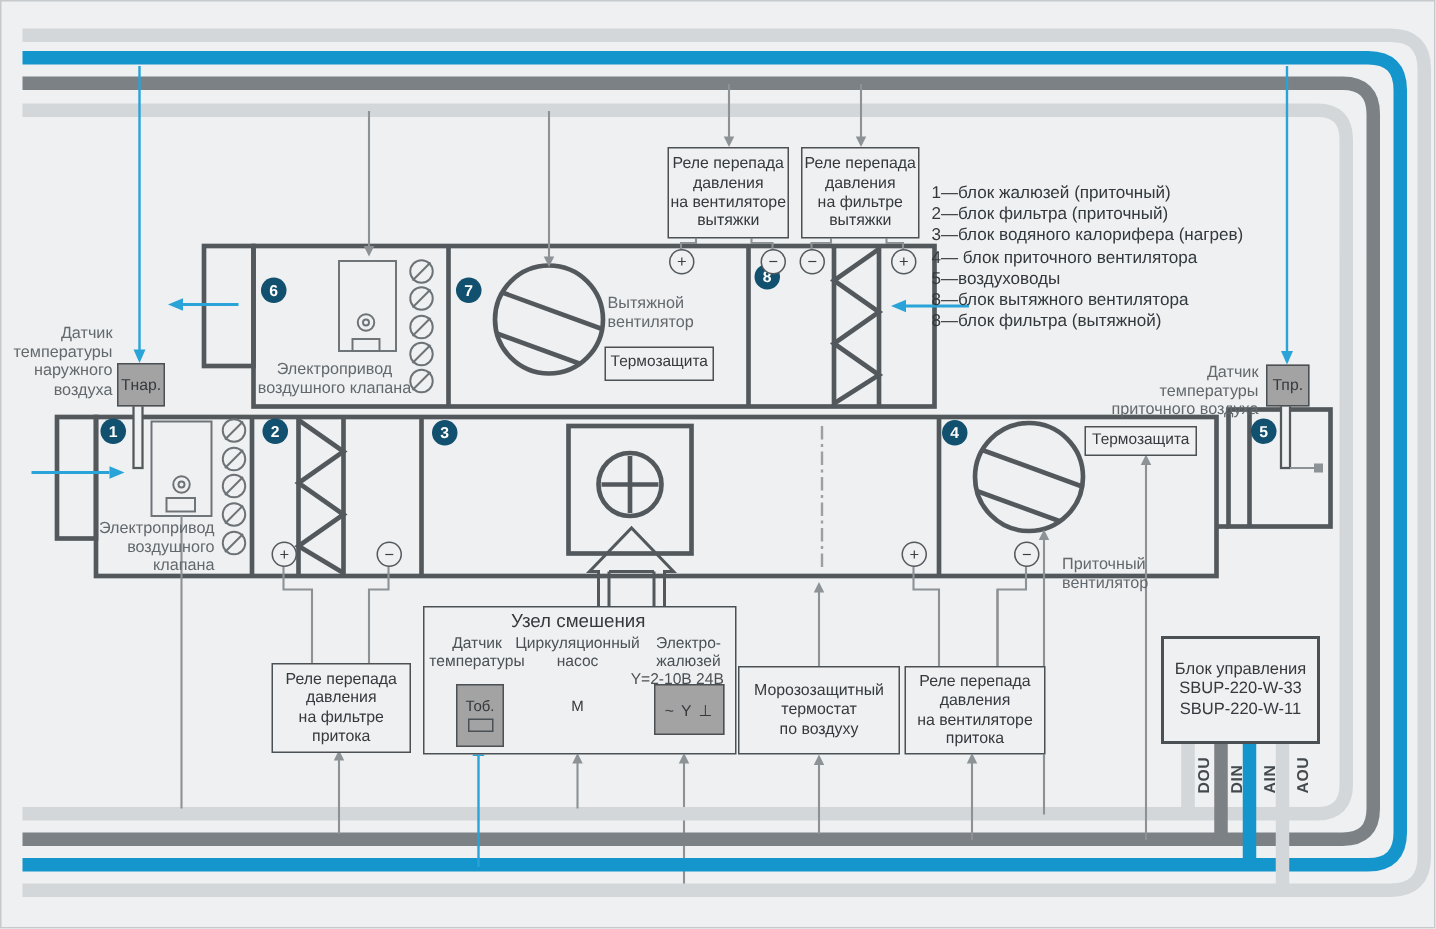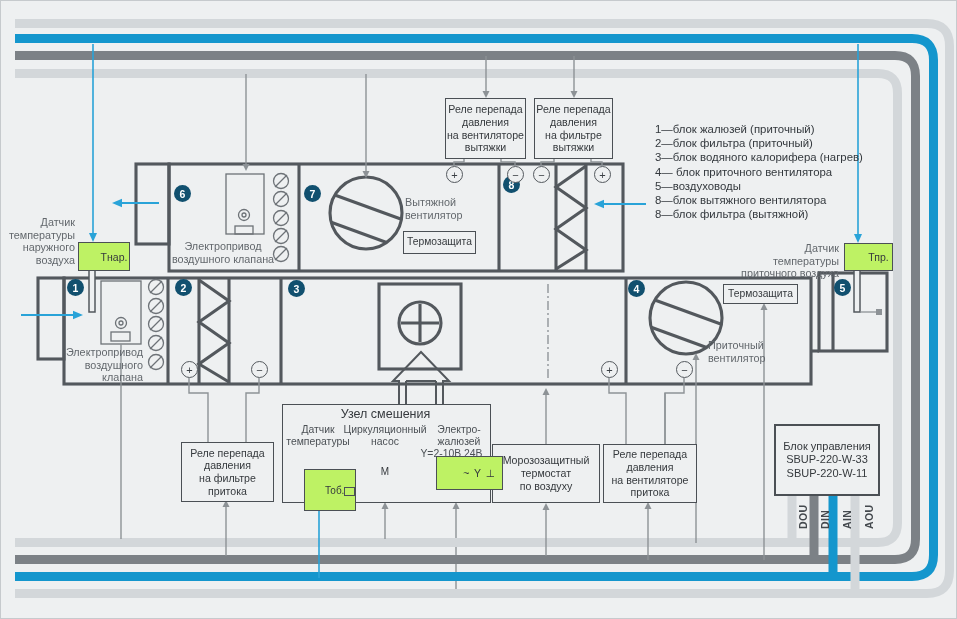--- a/index.html
+++ b/index.html
@@ -3,22 +3,22 @@
 <meta charset="utf-8">
 <style>
   html,body{margin:0;padding:0;background:#e4e7e9;}
   #stage{position:relative;width:957px;height:619px;background:#eef0f1;overflow:hidden;
          font-family:"Liberation Sans", sans-serif;color:#3b4045;border:1px solid #c6cacd;box-sizing:border-box;}
   #wires{position:absolute;left:0;top:0;z-index:1;}
   .abs{position:absolute;z-index:2;}
   .box{border:1.6px solid #4b5055;background:#eef0f1;color:#35393d;display:flex;align-items:center;
        justify-content:center;text-align:center;white-space:pre-line;font-size:10.6px;line-height:1.2;}
   .lbl{color:#63686d;white-space:pre-line;font-size:10.8px;line-height:1.17;}
-  .tag{border:1.6px solid #4b5055;background:#bef264;display:flex;align-items:center;justify-content:center;
-       font-size:10.5px;color:#35393d;padding-left:20px;}
+  .tag{border:1.6px solid #4b5055;background:#a3a3a3;display:flex;align-items:center;justify-content:center;
+       font-size:10.5px;color:#35393d;}
   .badge{width:17px;height:17px;border-radius:50%;background:#11506f;color:#ffffff;font-weight:bold;
          font-size:10.5px;display:flex;align-items:center;justify-content:center;}
   .term{width:15px;height:15px;border-radius:50%;border:1.5px solid #54595e;background:#eef0f1;
         color:#3b4045;font-size:11px;display:flex;align-items:center;justify-content:center;}
   .rot{transform:rotate(-90deg);transform-origin:0 0;font-weight:600;font-size:10.5px;color:#44494e;
        letter-spacing:.4px;width:40px;}
   .legend-item{font-size:11.4px;line-height:14.2px;color:#33383d;white-space:nowrap;}
   .mini{font-size:10.3px;}
   .resistor{width:15px;height:7px;border:1.3px solid #4b5055;margin-top:2px;}
 </style>
@@ -178,21 +178,21 @@
       <path d="M645,203 H603"></path>
       <path d="M20,314 H72"></path>
     </g>
     <g fill="#29a3d8">
       <path d="M121,197.8 V206.2 L111,202 Z"></path>
       <path d="M603,198.8 V207.2 L593,203 Z"></path>
       <path d="M72,309.8 V318.2 L82,314 Z"></path>
     </g>
   </svg>
 
-  <div class="abs" style="left:654px;top:121px;">
+  <div class="abs" style="left:620px;top:121px;">
     <div class="legend-item">1—блок жалюзей (приточный)</div>
     <div class="legend-item">2—блок фильтра (приточный)</div>
     <div class="legend-item">3—блок водяного калорифера (нагрев)</div>
     <div class="legend-item">4— блок приточного вентилятора</div>
     <div class="legend-item">5—воздуховоды</div>
     <div class="legend-item">8—блок вытяжного вентилятора</div>
     <div class="legend-item">8—блок фильтра (вытяжной)</div>
   </div>
 
   <div class="abs box" style="left:444px;top:97px;width:79px;height:59px;">Реле перепада
@@ -222,21 +222,21 @@
 
   <div class="abs" style="left:281px;top:403px;width:207px;height:97px;border:1.4px solid #4b5055;background:#eef0f1;"></div>
   <div class="abs" style="left:281px;top:406px;width:207px;text-align:center;font-size:12.5px;color:#35393d;">Узел смешения</div>
   <div class="abs lbl" style="left:284px;top:423px;width:66px;text-align:center;font-size:10.4px;color:#4b5055;">Датчик
 температуры</div>
   <div class="abs lbl" style="left:334px;top:423px;width:100px;text-align:center;font-size:10.4px;color:#4b5055;">Циркуляционный
 насос</div>
   <div class="abs lbl" style="left:430px;top:423px;width:56px;text-align:center;font-size:10.4px;color:#4b5055;">Электро-
 жалюзей</div>
   <div class="abs" style="left:413px;top:446.5px;width:75px;text-align:center;font-size:10.4px;color:#4b5055;">Y=2-10В 24В</div>
-  <div class="abs tag" style="left:303px;top:455px;width:30px;height:40px;border-width:1.3px;margin-top:13px;">
+  <div class="abs tag" style="left:303px;top:455px;width:30px;height:40px;flex-direction:column;border-width:1.3px;">
     <span style="font-size:10px;">Тоб.</span>
     <span class="resistor"></span>
   </div>
   <div class="abs" style="left:376px;top:464.5px;width:16px;text-align:center;font-size:10px;color:#35393d;">М</div>
   <div class="abs tag" style="left:435px;top:455px;width:45px;height:32px;border-width:1.3px;letter-spacing:1px;">~ Y ⊥</div>
 
   <div class="abs tag" style="left:77px;top:241px;width:30px;height:27px;">Тнар.</div>
   <div class="abs tag" style="left:843px;top:242px;width:27px;height:26px;">Тпр.</div>
   <div class="abs lbl" style="left:6px;top:215px;width:68px;text-align:right;">Датчик
 температуры
@@ -245,21 +245,21 @@
   <div class="abs lbl" style="left:736px;top:241px;width:102px;text-align:right;">Датчик температуры
 приточного воздуха</div>
 
   <div class="abs lbl" style="left:64px;top:345px;width:78px;text-align:right;">Электропривод
 воздушного
 клапана</div>
   <div class="abs lbl" style="left:158px;top:239px;width:128px;text-align:center;">Электропривод
 воздушного клапана</div>
   <div class="abs lbl" style="left:404px;top:195px;width:80px;">Вытяжной
 вентилятор</div>
-  <div class="abs lbl" style="left:707px;top:338px;width:80px;">Приточный
+  <div class="abs lbl" style="left:707px;top:369px;width:80px;">Приточный
 вентилятор</div>
 
   <div class="abs badge" style="left:66px;top:278px;">1</div>
   <div class="abs badge" style="left:174px;top:278px;">2</div>
   <div class="abs badge" style="left:287px;top:279px;">3</div>
   <div class="abs badge" style="left:627px;top:279px;">4</div>
   <div class="abs badge" style="left:833px;top:278px;">5</div>
   <div class="abs badge" style="left:173px;top:184px;">6</div>
   <div class="abs badge" style="left:303px;top:184px;">7</div>
   <div class="abs badge" style="left:502px;top:175px;">8</div>

